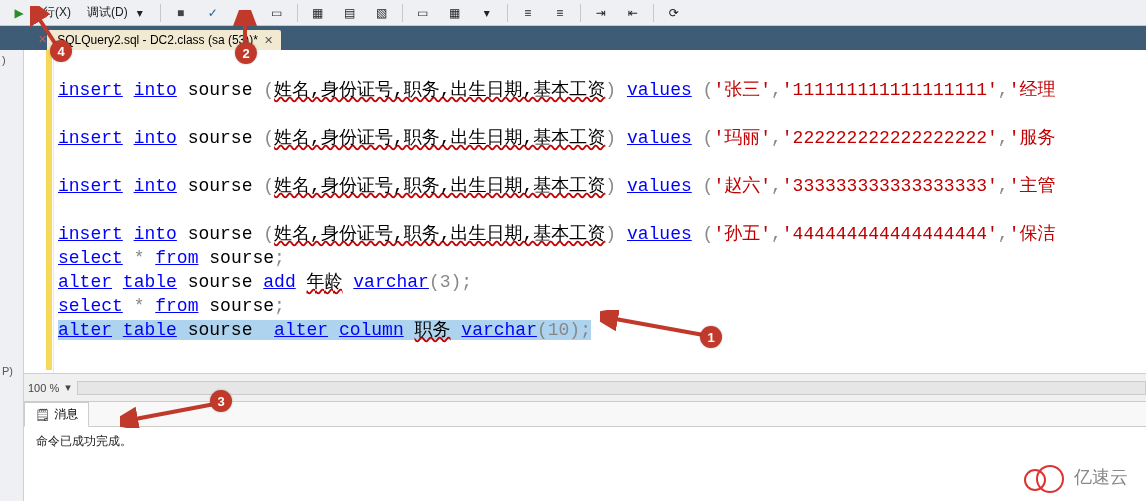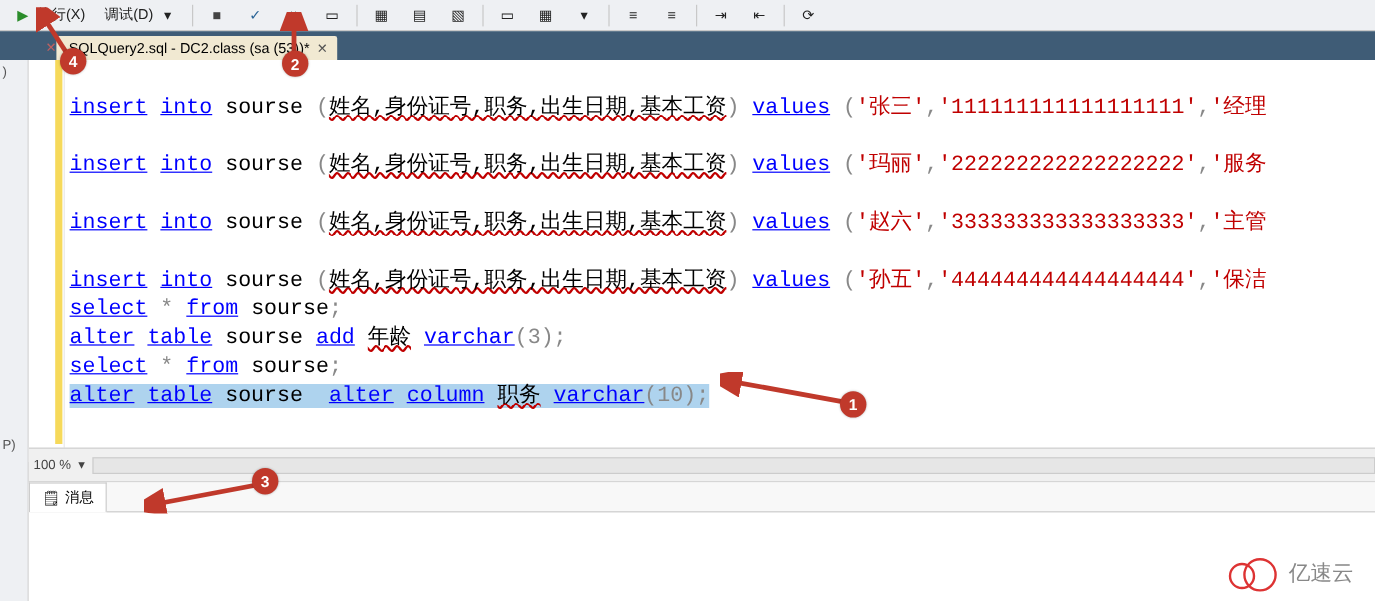--- a/index.html
+++ b/index.html
@@ -297,20 +297,23 @@
   <div class="hscroll"></div>
 </div>
 
 <div class="messages-pane">
   <div class="msg-tabs">
     <div class="msg-tab">
       <span>🗒</span>
       <span>消息</span>
     </div>
   </div>
+  <div class="msg-body">
+    <span>命令已成功完成。</span>
+  </div>
 </div>
 
 <svg class="arrow-svg" style="left:600px; top:310px;" width="130" height="40">
   <defs>
       <marker id="ah1" markerWidth="10" markerHeight="10" refX="2" refY="3" orient="auto">
         <path d="M0,0 L0,6 L8,3 z" fill="#c0392b"></path>
       </marker>
     </defs>
   <line x1="120" y1="28" x2="10" y2="8" stroke="#c0392b" stroke-width="4" marker-end="url(#ah1)"></line>
 </svg>

